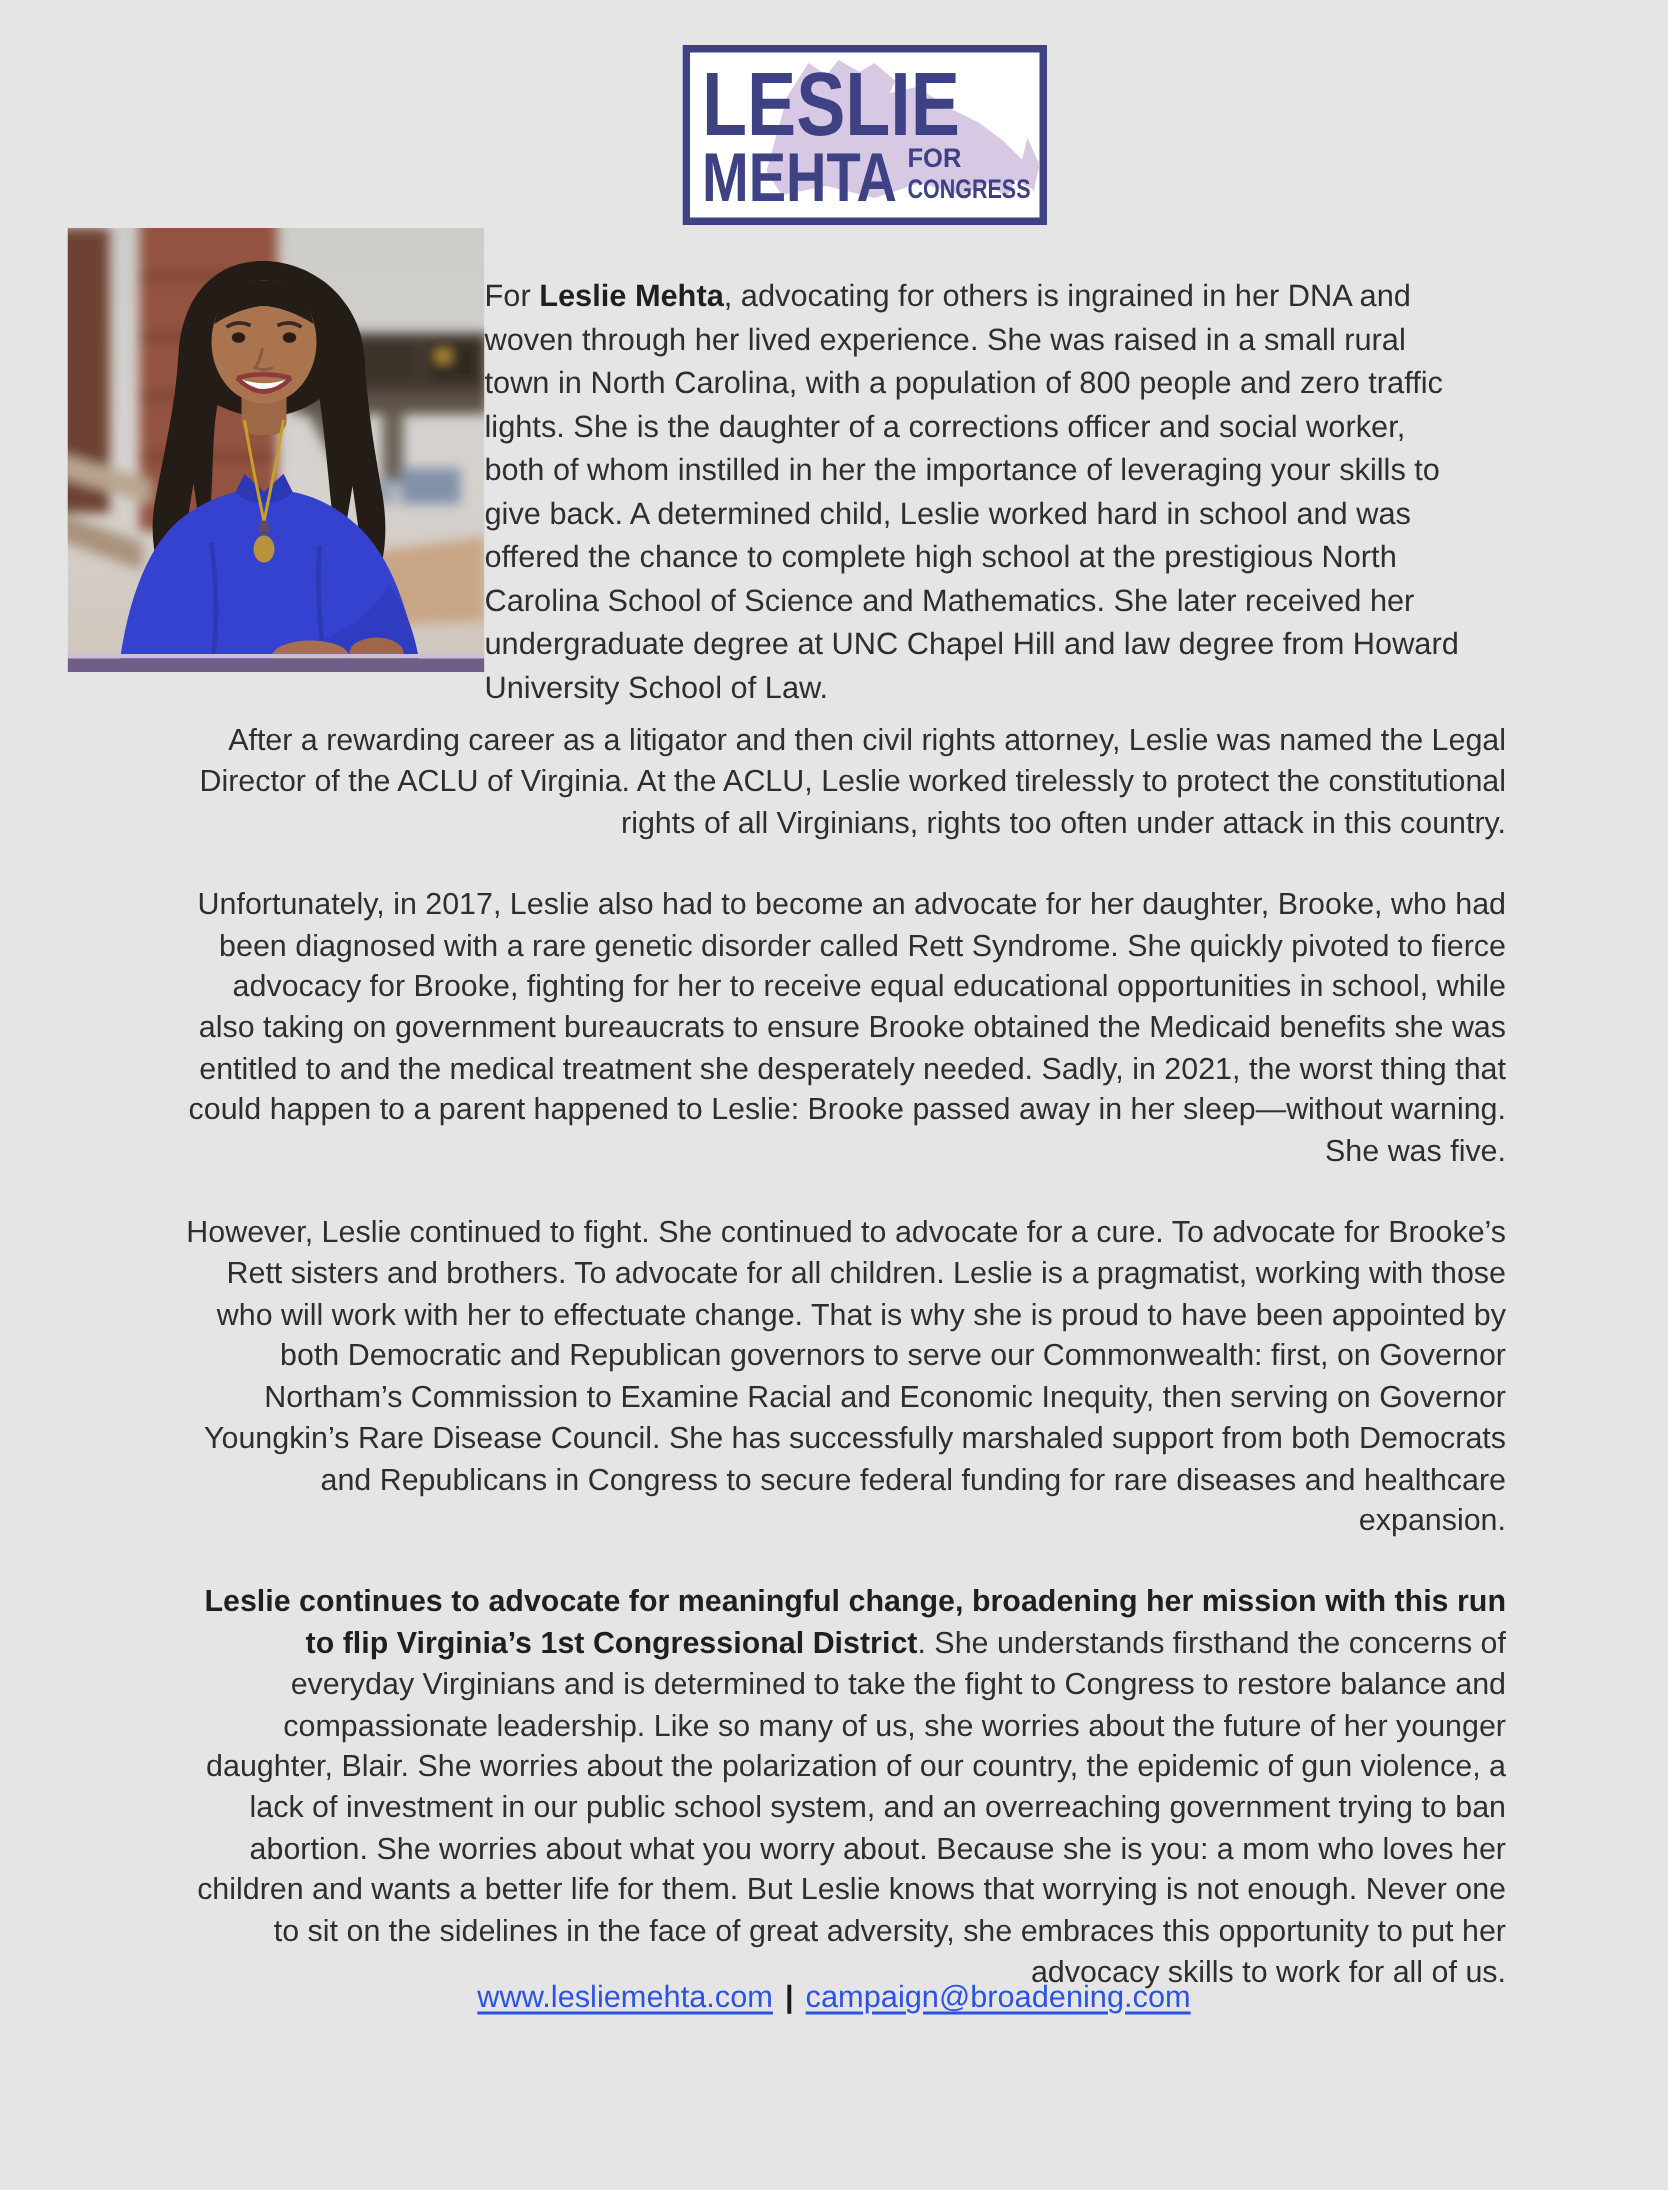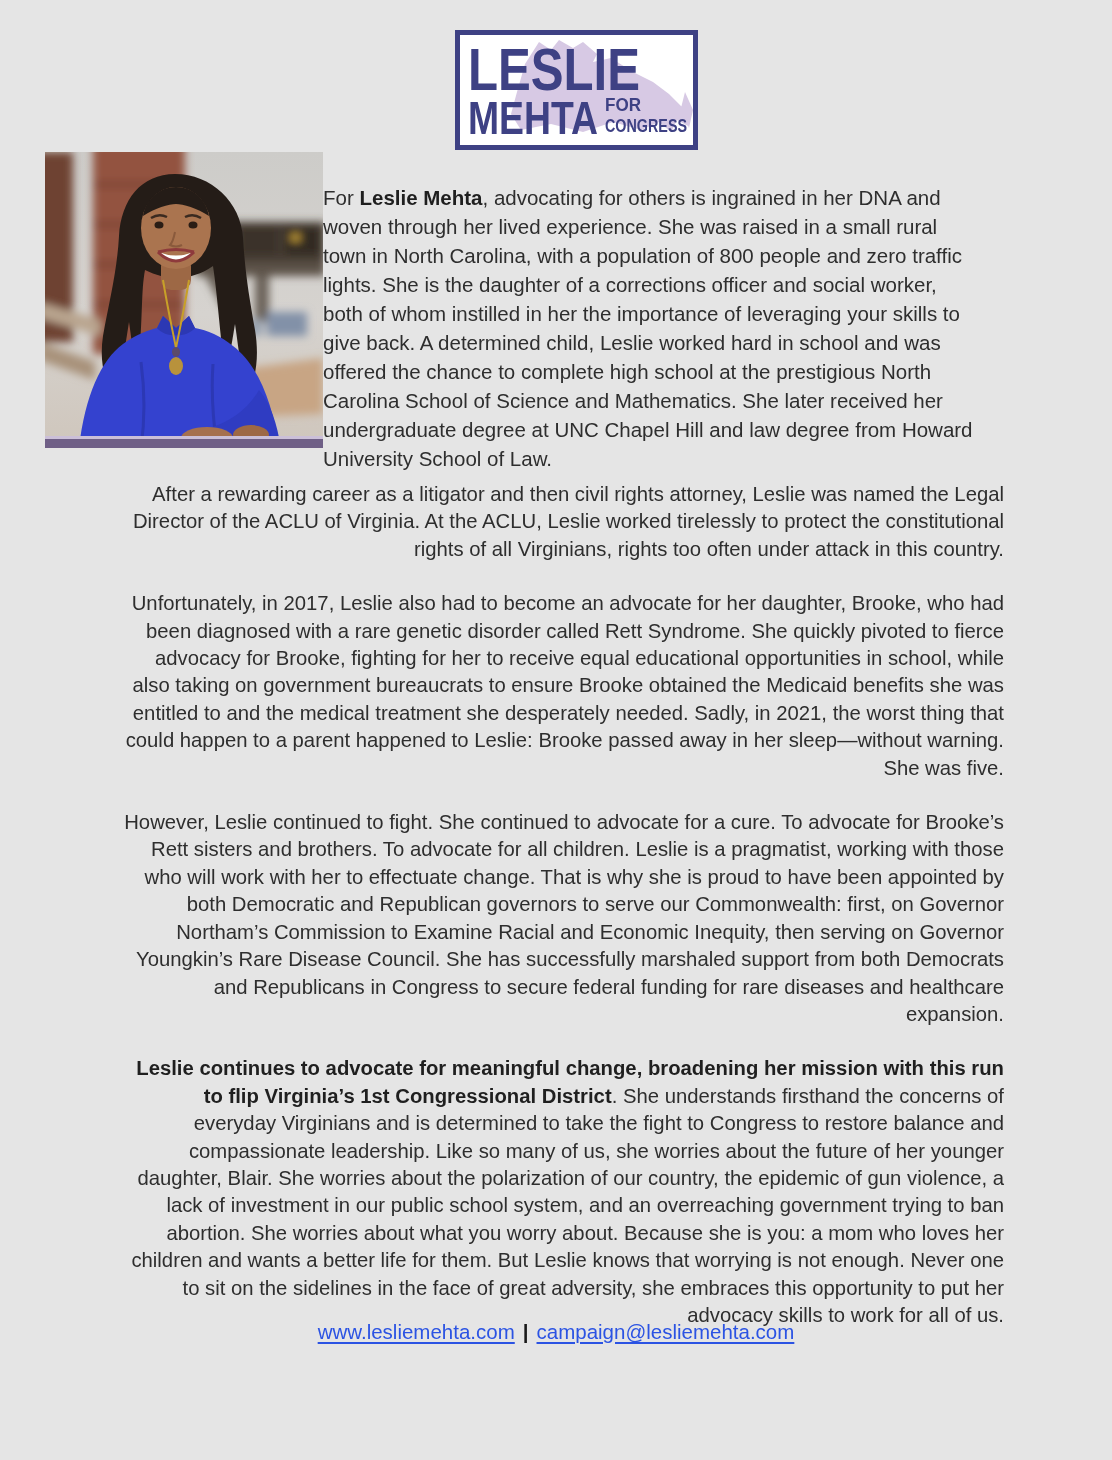--- a/index.html
+++ b/index.html
@@ -187,16 +187,16 @@
   </div>
 
   <div class="content">
     <p>After a rewarding career as a litigator and then civil rights attorney, Leslie was named the Legal Director of the ACLU of Virginia. At the ACLU, Leslie worked tirelessly to protect the constitutional rights of all Virginians, rights too often under attack in this country.</p>
     <p>Unfortunately, in 2017, Leslie also had to become an advocate for her daughter, Brooke, who had been diagnosed with a rare genetic disorder called Rett Syndrome. She quickly pivoted to fierce advocacy for Brooke, fighting for her to receive equal educational opportunities in school, while also taking on government bureaucrats to ensure Brooke obtained the Medicaid benefits she was entitled to and the medical treatment she desperately needed. Sadly, in 2021, the worst thing that could happen to a parent happened to Leslie: Brooke passed away in her sleep—without warning. She was five.</p>
     <p>However, Leslie continued to fight. She continued to advocate for a cure. To advocate for Brooke’s Rett sisters and brothers. To advocate for all children. Leslie is a pragmatist, working with those who will work with her to effectuate change. That is why she is proud to have been appointed by both Democratic and Republican governors to serve our Commonwealth: first, on Governor Northam’s Commission to Examine Racial and Economic Inequity, then serving on Governor Youngkin’s Rare Disease Council. She has successfully marshaled support from both Democrats and Republicans in Congress to secure federal funding for rare diseases and healthcare expansion.</p>
     <p><strong>Leslie continues to advocate for meaningful change, broadening her mission with this run to flip Virginia’s 1st Congressional District</strong><span>. She understands firsthand the concerns of everyday Virginians and is determined to take the fight to Congress to restore balance and compassionate leadership. Like so many of us, she worries about the future of her younger daughter, Blair. She worries about the polarization of our country, the epidemic of gun violence, a lack of investment in our public school system, and an overreaching government trying to ban abortion. She worries about what you worry about. Because she is you: a mom who loves her children and wants a better life for them. But Leslie knows that worrying is not enough. Never one to sit on the sidelines in the face of great adversity, she embraces this opportunity to put her advocacy skills to work for all of us.</span></p>
   </div>
 
   <div class="footer">
-    <a href="#">www.lesliemehta.com</a><span class="sep">|</span><a href="#">campaign@lesliemehta.com</a>
+    <a href="#">www.lesliemehta.com</a><span class="sep">|</span><a href="#">campaign@broadening.com</a>
   </div>
 
 </div>
 
 </body></html>

